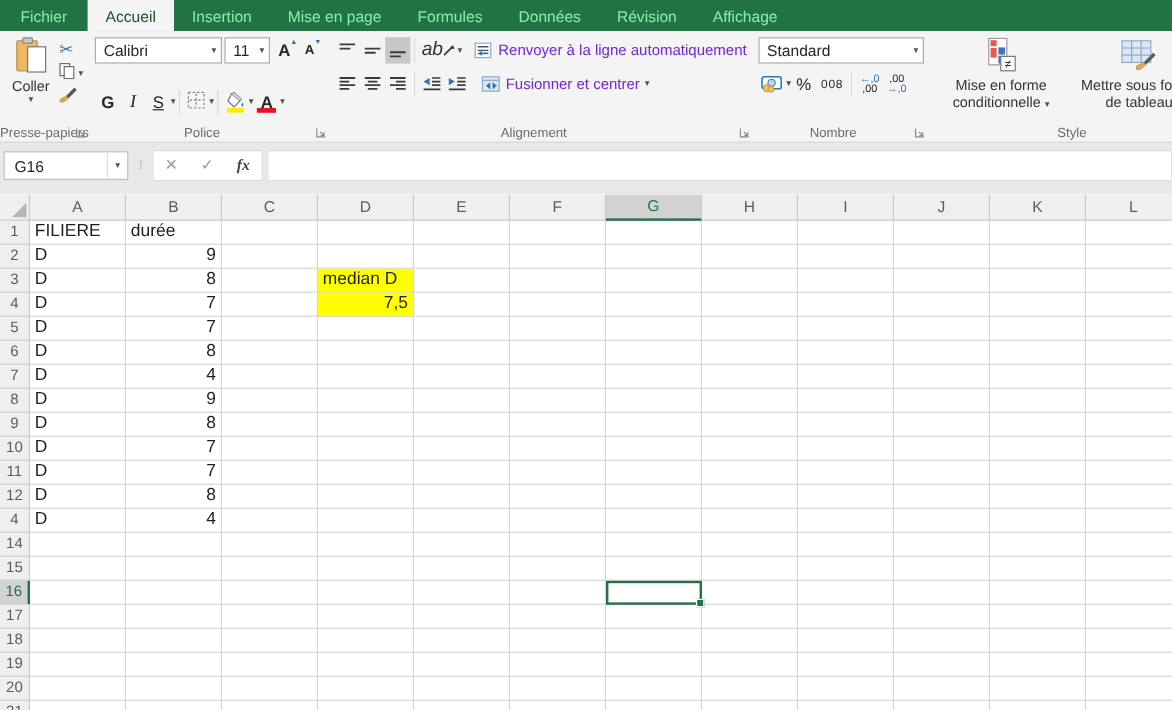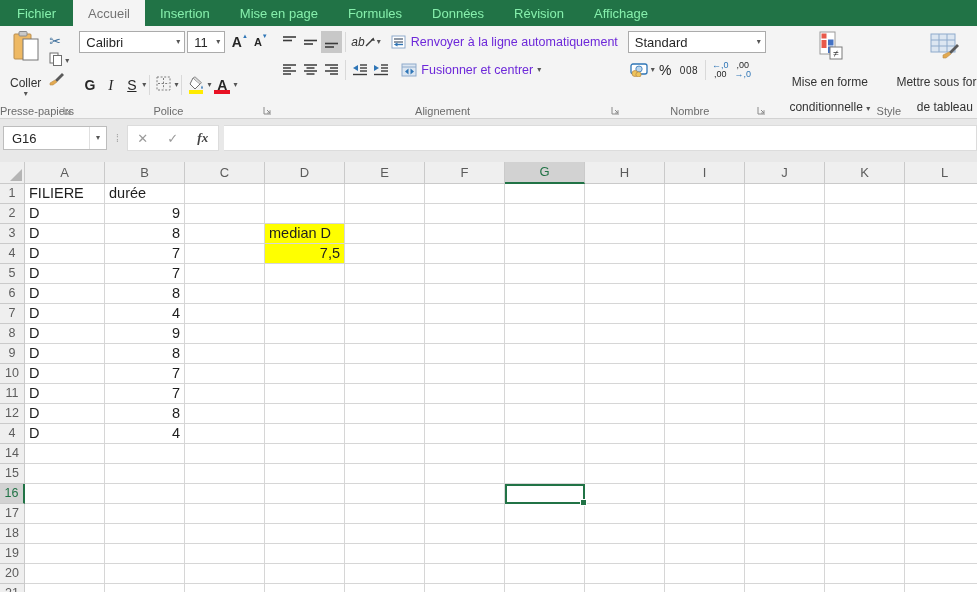--- a/index.html
+++ b/index.html
@@ -4,56 +4,56 @@
 <style>
   * { margin:0; padding:0; box-sizing:border-box; }
   html,body { width:977px; height:592px; overflow:hidden; background:#fff;
     font-family:"Liberation Sans","DejaVu Sans",sans-serif; }
   .app { position:relative; width:977px; height:592px; overflow:hidden; background:#fff; }
 
   
   .tabbar { height:26px; background:#217346; display:flex; align-items:stretch; }
   .tab { color:#86efac; font-size:13px; display:flex; align-items:center; padding:0 15px; cursor:default; }
   .tab.file { padding:0 17px; }
-  .tab.active { background:#f4f4f4; color:#737373; }
+  .tab.active { background:#f4f4f4; color:#14532d; }
   .tellme { display:flex; align-items:center; gap:7px; margin-left:14px; color:rgba(255,255,255,0.72); font-size:13px; }
 
   
   .ribbon { height:93px; background:#f4f4f4; border-bottom:1px solid #d2d2d2; display:flex; align-items:stretch; }
   .rgroup { position:relative; padding:3px 4px 16px 4px; display:flex; }
   .gsep { width:1px; background:#dcdcdc; margin:3px 0; }
   .glabel { position:absolute; bottom:1px; left:0; right:14px; text-align:center; font-size:11px; color:#6b6b6b; white-space:nowrap; }
   .launcher { position:absolute; right:2px; bottom:2px; width:12px; height:12px; display:flex; align-items:center; justify-content:center; }
   .rcol { display:flex; flex-direction:column; justify-content:flex-start; }
   .rrow { display:flex; align-items:center; height:26px; }
   .rrow + .rrow { margin-top:2px; }
 
   .big-btn { display:flex; flex-direction:column; align-items:center; justify-content:flex-start; padding:2px 6px 0; font-size:12px; color:#333; }
-  .big-btn .blabel { margin-top:12px; line-height:13px; white-space:nowrap; }
+  .big-btn .blabel { margin-top:1px; line-height:13px; white-space:nowrap; }
   .dd { font-size:8px; color:#555; line-height:8px; }
   .mini-col { display:flex; flex-direction:column; justify-content:flex-start; gap:3px; padding-top:3px; }
   .mini { background:none; border:none; display:flex; align-items:center; gap:2px; height:17px; padding:0 2px; }
   .scissors { color:#41719c; font-size:14px; line-height:14px; }
 
   .combo { background:#fff; border:1px solid #ababab; height:22px; display:flex; align-items:center; font-size:13px; color:#262626; padding-left:6px; }
   .combo .cval { flex:1; white-space:nowrap; overflow:hidden; }
   .combo .dd { padding:0 4px; }
   .sbtn { background:none; border:none; display:flex; align-items:center; justify-content:center; height:22px; min-width:21px; padding:0 2px; color:#262626; }
   .sbtn.toggled { background:#c8c8c8; }
   .vline { width:1px; background:#d9d9d9; height:20px; margin:0 3px; }
   .bold-g { font-weight:bold; font-size:14px; }
   .ital-i { font-style:italic; font-family:"Liberation Serif",serif; font-size:15px; }
   .und-s { text-decoration:underline; font-size:14px; }
   .font-a { font-size:14px; font-weight:bold; position:relative; }
   .font-a.small { font-size:11px; }
   .caret-b { color:#2e75b6; font-size:6px; position:relative; top:-6px; left:0px; }
   .colorbar { position:absolute; left:1px; right:1px; bottom:1px; height:4px; }
   .icon-stack { position:relative; width:18px; height:20px; display:flex; align-items:center; justify-content:center; }
   .lbl13 { font-size:12.5px; color:#6d28d9; white-space:nowrap; margin-left:3px; }
-  .ab-txt { font-size:12px; color:#333; font-style:italic; }
+  .ab-txt { font-size:16px; color:#333; font-style:italic; }
   .dec-btn { display:flex; flex-direction:column; align-items:center; line-height:9px; font-size:9px; color:#262626; padding:0 3px; }
   .dec-btn .blue { color:#2e75b6; }
   .num-txt { font-size:14px; color:#262626; padding:0 4px; }
   .num-txt.small { font-size:10px; letter-spacing:0.5px; }
 
   
   .formula-row { height:43px; background:#e8e8e8; display:flex; align-items:center; padding:0 0 5px 3px; }
   .name-box { width:104px; height:24px; background:#fff; border:1px solid #bdbdbd; display:flex; align-items:center; font-size:13px; color:#262626; }
   .name-box .nval { flex:1; padding-left:8px; }
   .name-box .dd { padding:0 6px; border-left:1px solid #e0e0e0; height:100%; display:flex; align-items:center; }

